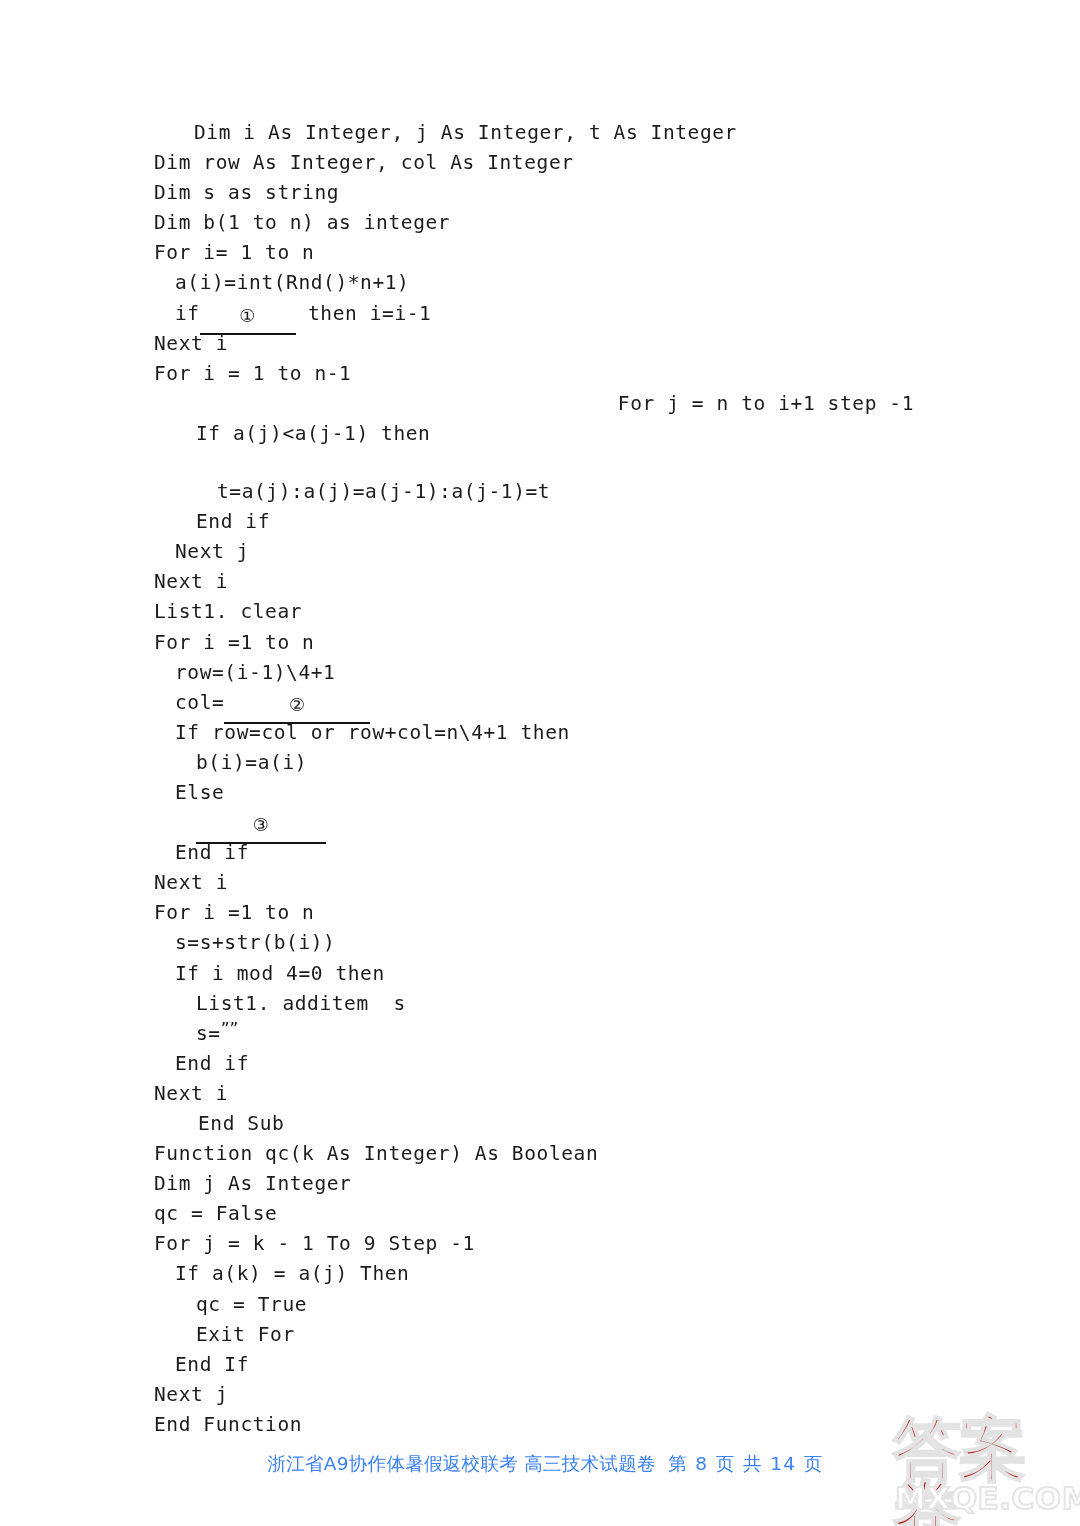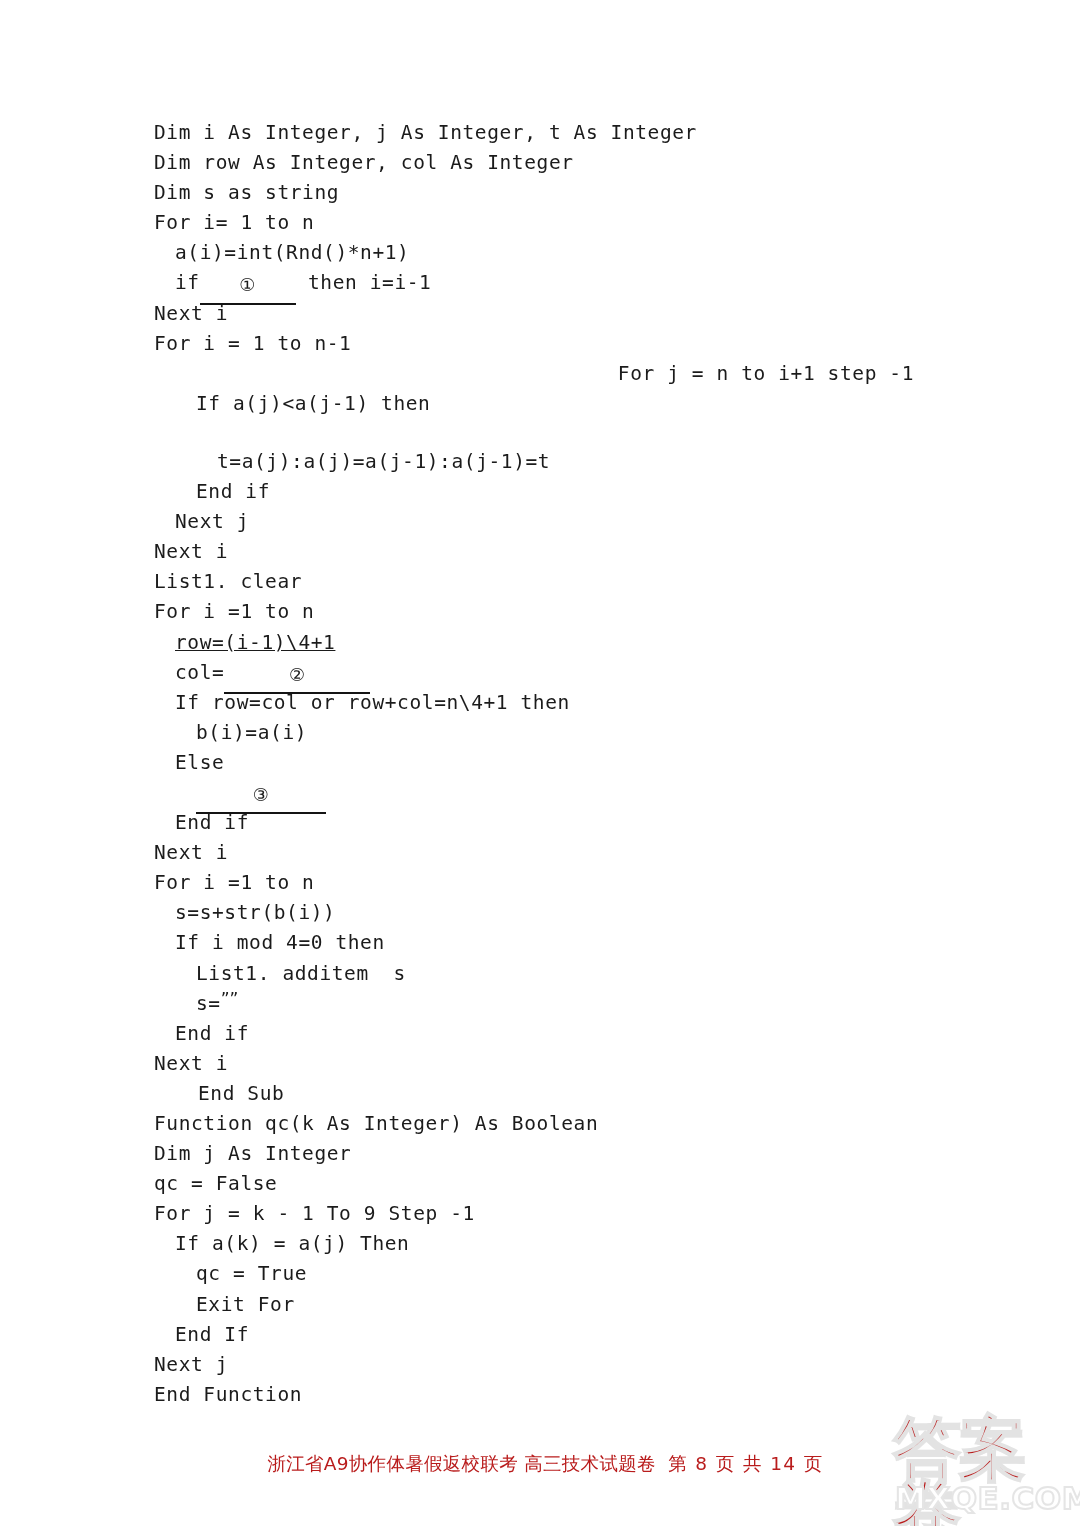--- a/index.html
+++ b/index.html
@@ -61,21 +61,21 @@
     letter-spacing: 0px;
   }
 
   
   #footer {
     position: absolute;
     left: 255px;
     top: 1430px;
     font-family: "DejaVu Sans", "Liberation Sans", sans-serif;
     font-size: 18.5px;
-    color: #b91c1c;
+    color: #3b82f6;
     white-space: pre;
     letter-spacing: 0.3px;
   }
   #footer .pg { letter-spacing: 1.4px; }
 
   
   #watermark {
     position: absolute;
     left: 893px;
     top: 1418px;
@@ -106,37 +106,38 @@
     font-weight: bold;
     letter-spacing: 0.5px;
     color: #ffffff;
     -webkit-text-stroke: 2px #e5e5e5;
   }
 </style>
 </head>
 <body>
 
 <div id="code-block">
-    <div class="code-line" style="padding-left: 0px;"><span class="code-text">Dim i As Integer, j As Integer, t As Integer</span></div>
+    <div class="code-line" style="padding-left: 0px; margin-left: 40px;"><span class="code-text">Dim i As Integer, j As Integer, t As Integer</span></div>
     <div class="code-line" style="padding-left: 0px;"><span class="code-text">Dim row As Integer, col As Integer</span></div>
     <div class="code-line" style="padding-left: 0px;"><span class="code-text">Dim s as string</span></div>
+    <div class="code-line" style="padding-left: 0px;"><span class="code-text">Dim b(1 to n) as integer</span></div>
     <div class="code-line" style="padding-left: 0px;"><span class="code-text">For i= 1 to n</span></div>
     <div class="code-line" style="padding-left: 21px;"><span class="code-text">a(i)=int(Rnd()*n+1)</span></div>
     <div class="code-line" style="padding-left: 21px;"><span class="code-text">if</span><span class="blank blank-1"><span class="circled">①</span></span><span class="code-text"> then i=i-1</span></div>
     <div class="code-line" style="padding-left: 0px;"><span class="code-text">Next i</span></div>
     <div class="code-line" style="padding-left: 0px;"><span class="code-text">For i = 1 to n-1</span></div>
     <div class="code-line" style="padding-left: 21px; text-align: right;"><span class="code-text">For j = n to i+1 step -1</span></div>
     <div class="code-line" style="padding-left: 42px;"><span class="code-text">If a(j)&lt;a(j-1) then</span></div>
     <div class="code-line" style="padding-left: 63px; margin-top: 28px;"><span class="code-text">t=a(j):a(j)=a(j-1):a(j-1)=t</span></div>
     <div class="code-line" style="padding-left: 42px;"><span class="code-text">End if</span></div>
     <div class="code-line" style="padding-left: 21px;"><span class="code-text">Next j</span></div>
     <div class="code-line" style="padding-left: 0px;"><span class="code-text">Next i</span></div>
     <div class="code-line" style="padding-left: 0px;"><span class="code-text">List1. clear</span></div>
     <div class="code-line" style="padding-left: 0px;"><span class="code-text">For i =1 to n</span></div>
-    <div class="code-line" style="padding-left: 21px; text-decoration: underline;"><span class="code-text">row=(i-1)\4+1</span></div>
+    <div class="code-line" style="padding-left: 21px;"><span class="code-text">row=(i-1)\4+1</span></div>
     <div class="code-line" style="padding-left: 21px;"><span class="code-text">col=</span><span class="blank blank-2"><span class="circled">②</span></span></div>
     <div class="code-line" style="padding-left: 21px;"><span class="code-text">If row=col or row+col=n\4+1 then</span></div>
     <div class="code-line" style="padding-left: 42px;"><span class="code-text">b(i)=a(i)</span></div>
     <div class="code-line" style="padding-left: 21px;"><span class="code-text">Else</span></div>
     <div class="code-line" style="padding-left: 42px;"><span class="blank blank-3"><span class="circled">③</span></span></div>
     <div class="code-line" style="padding-left: 21px;"><span class="code-text">End if</span></div>
     <div class="code-line" style="padding-left: 0px;"><span class="code-text">Next i</span></div>
     <div class="code-line" style="padding-left: 0px;"><span class="code-text">For i =1 to n</span></div>
     <div class="code-line" style="padding-left: 21px;"><span class="code-text">s=s+str(b(i))</span></div>
     <div class="code-line" style="padding-left: 21px;"><span class="code-text">If i mod 4=0 then</span></div>

